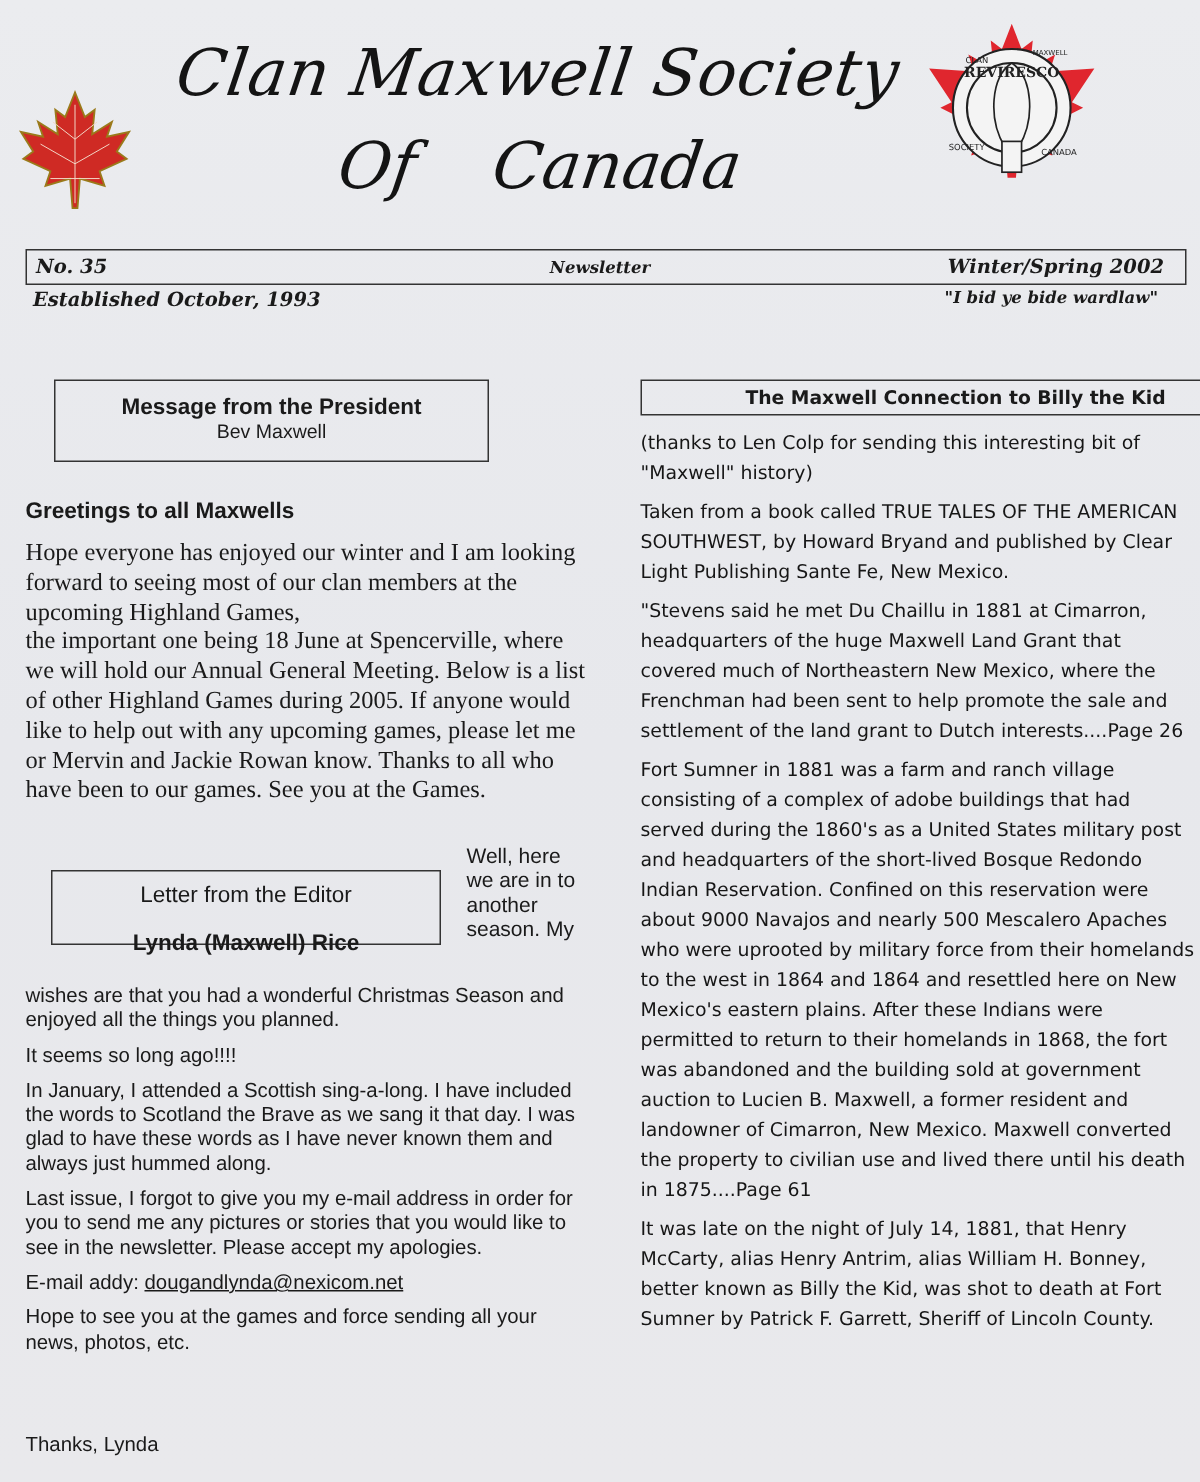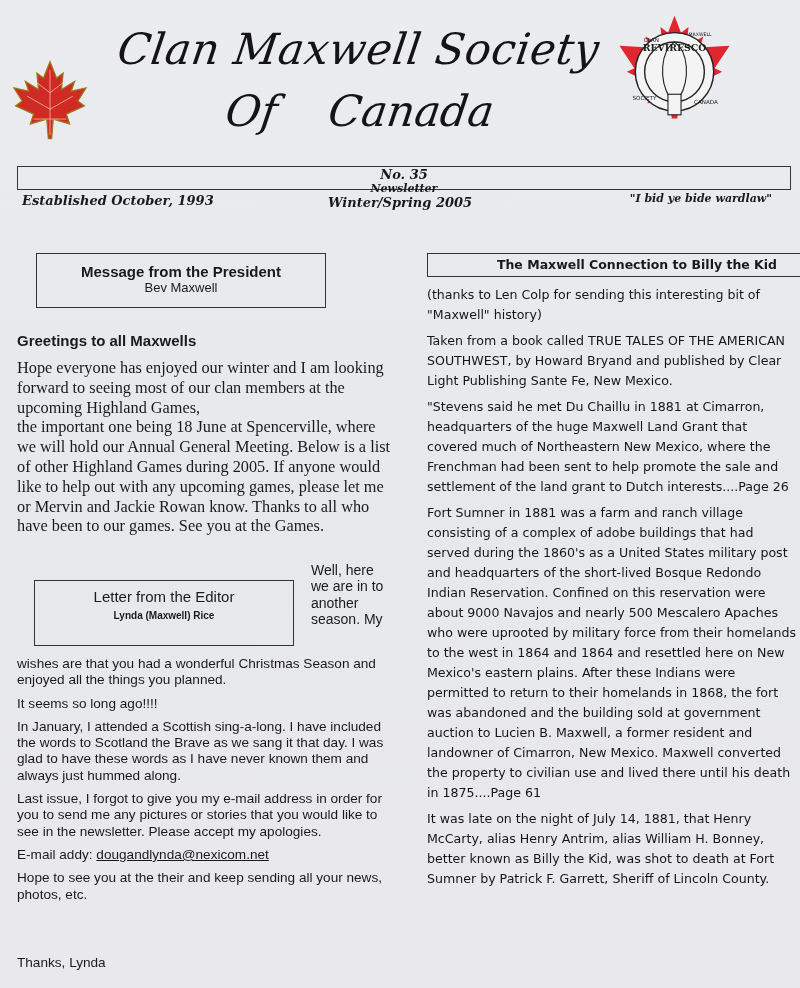--- a/index.html
+++ b/index.html
@@ -16,43 +16,43 @@
     
     .maple-leaf { position: absolute; left: 8px; top: 60px; width: 84px; height: 82px; }
     .title-line1 { position: absolute; left: 118px; top: 24px; font-family: "DejaVu Serif", serif;
       font-style: italic; font-size: 43px; letter-spacing: 0.5px; color: #141414; white-space: nowrap; transform: skewX(-8deg); }
     .title-line2 { position: absolute; left: 226px; top: 86px; font-family: "DejaVu Serif", serif;
       font-style: italic; font-size: 43px; color: #141414; white-space: nowrap; transform: skewX(-8deg); word-spacing: 38px; }
     .crest { position: absolute; left: 612px; top: 14px; width: 125px; height: 112px; }
 
     .info-bar { position: absolute; left: 17px; top: 166px; width: 774px; height: 24px;
       border: 1.5px solid #333; display: flex; align-items: center; padding: 0 6px;
-      font-family: "DejaVu Serif", serif; font-style: italic; font-size: 13px; flex-direction: column; }
+      font-family: "DejaVu Serif", serif; font-style: italic; font-size: 13px; }
     .info-bar .issue { flex: 1; font-weight: bold; }
     .info-bar .label { flex: 1; text-align: center; font-size: 11px; font-weight: bold; }
     .info-bar .season { flex: 1; text-align: right; font-weight: bold; padding-right: 8px; }
     .established { position: absolute; left: 22px; top: 193px; font-family: "DejaVu Serif", serif;
       font-style: italic; font-weight: bold; font-size: 13px; }
     .motto { position: absolute; right: 28px; top: 192px; font-family: "DejaVu Serif", serif;
       font-style: italic; font-weight: bold; font-size: 11px; }
 
     
     .pres-box { position: absolute; left: 36px; top: 253px; width: 290px; height: 55px; border: 1.5px solid #333;
       text-align: center; padding-top: 9px; }
     .pres-box .h { font-weight: bold; font-size: 15px; }
     .pres-box .s { font-size: 13px; margin-top: 0px; }
     .greeting { position: absolute; left: 17px; top: 332px; font-weight: bold; font-size: 15px; }
     .pres-body { position: absolute; left: 17px; top: 358px; width: 375px; font-family: "Liberation Serif", serif;
       font-size: 16.3px; line-height: 19.8px; }
     .pres-body b { font-weight: normal; }
 
-    .editor-box { position: absolute; left: 34px; top: 580px; width: 260px; height: 66px; border: 1.5px solid #333;
+    .editor-box { position: absolute; left: 34px; top: 580px; width: 260px; height: 50px; border: 1.5px solid #333;
       text-align: center; padding-top: 7px; }
     .editor-box .h { font-size: 15px; }
-    .editor-box .s { font-size: 10px; font-weight: bold; margin-top: 5px; }
+    .editor-box .s { font-size: 15px; font-weight: bold; margin-top: 15px; }
     .editor-side { position: absolute; left: 311px; top: 562px; width: 80px; font-size: 14px; line-height: 16.3px; }
     .editor-body { position: absolute; left: 17px; top: 660px; width: 375px; font-size: 13.6px; line-height: 16.3px; }
     .editor-body p { margin-bottom: 7px; }
     .email-link { text-decoration: underline; color: #1a1a1a; cursor: pointer; }
     .signoff { position: absolute; left: 17px; top: 955px; font-size: 13.6px; }
 
     
     .article-box { position: absolute; left: 427px; top: 253px; width: 420px; height: 24px; border: 1.5px solid #333;
       text-align: center; font-family: "DejaVu Sans", sans-serif; font-weight: bold; font-size: 12.5px; line-height: 21px; }
     .article-body { position: absolute; left: 427px; top: 285px; width: 370px; font-family: "DejaVu Sans", sans-serif;
@@ -89,21 +89,21 @@
     <text x="65" y="40" text-anchor="middle" font-family="DejaVu Serif, serif" font-size="10" font-weight="bold" fill="#222">REVIRESCO</text>
     <text x="32" y="30" font-family="DejaVu Sans, sans-serif" font-size="6" fill="#222">CLAN</text>
     <text x="80" y="24" font-family="DejaVu Sans, sans-serif" font-size="5" fill="#222">MAXWELL</text>
     <text x="20" y="92" font-family="DejaVu Sans, sans-serif" font-size="6" fill="#222">SOCIETY</text>
     <text x="86" y="96" font-family="DejaVu Sans, sans-serif" font-size="6" fill="#222">CANADA</text>
   </svg>
 
   <div class="info-bar">
     <span class="issue">No. 35</span>
     <span class="label">Newsletter</span>
-    <span class="season">Winter/Spring 2005</span>
+    <span class="season">Winter/Spring 2002</span>
   </div>
   <div class="established">Established October, 1993</div>
   <div class="motto">"I bid ye bide wardlaw"</div>
 
   <div class="pres-box">
     <div class="h">Message from the President</div>
     <div class="s">Bev Maxwell</div>
   </div>
   <div class="greeting">Greetings to all Maxwells</div>
   <div class="pres-body">
@@ -115,21 +115,21 @@
     <div class="h">Letter from the Editor</div>
     <div class="s">Lynda (Maxwell) Rice</div>
   </div>
   <div class="editor-side">Well, here we are in to another season. My</div>
   <div class="editor-body">
     <p style="margin-top:-4px">wishes are that you had a wonderful Christmas Season and enjoyed all the things you planned.</p>
     <p>It seems so long ago!!!!</p>
     <p>In January, I attended a Scottish sing-a-long.  I have included the words to Scotland the Brave as we sang it that day.  I was glad to have these words as I have never known them and always just hummed along.</p>
     <p>Last issue, I forgot to give you my e-mail address in order for you to send me any pictures or stories that you would like to see in the newsletter.  Please accept my apologies.</p>
     <p><span>E-mail addy: </span><a class="email-link">dougandlynda@nexicom.net</a></p>
-    <p>Hope to see you at the their and keep sending all your news, photos,  etc.</p>
+    <p>Hope to see you at the games and force sending all your news, photos,  etc.</p>
   </div>
   <div class="signoff">Thanks, Lynda</div>
 
   <div class="article-box">
     <span>The Maxwell Connection to Billy the Kid</span>
   </div>
   <div class="article-body">
     <p>(thanks to Len Colp for sending this interesting bit of "Maxwell" history)</p>
     <p>Taken from a book called TRUE TALES OF THE AMERICAN SOUTHWEST, by Howard Bryand and published by Clear Light Publishing Sante Fe, New Mexico.</p>
     <p>"Stevens said he met Du Chaillu in 1881 at Cimarron, headquarters of the huge Maxwell Land Grant that covered much of Northeastern New Mexico, where the Frenchman had been sent to help promote the sale and settlement of the land grant to Dutch interests....Page 26</p>

